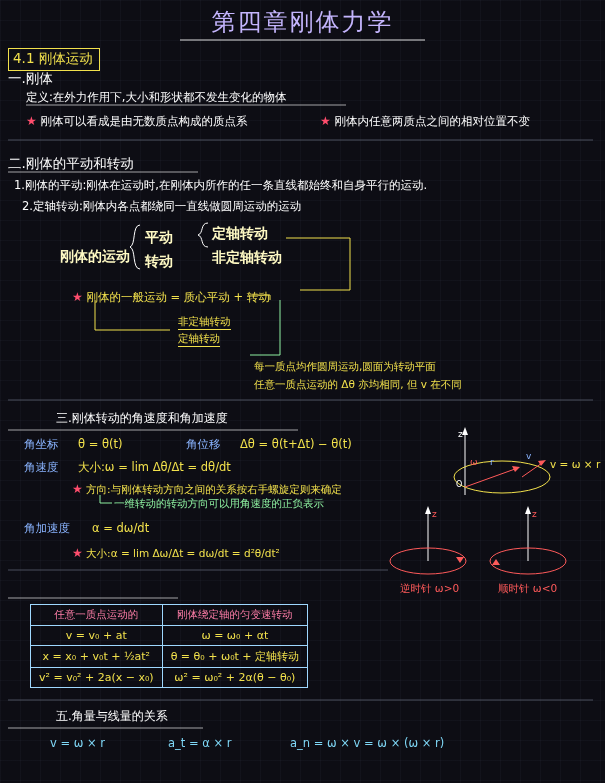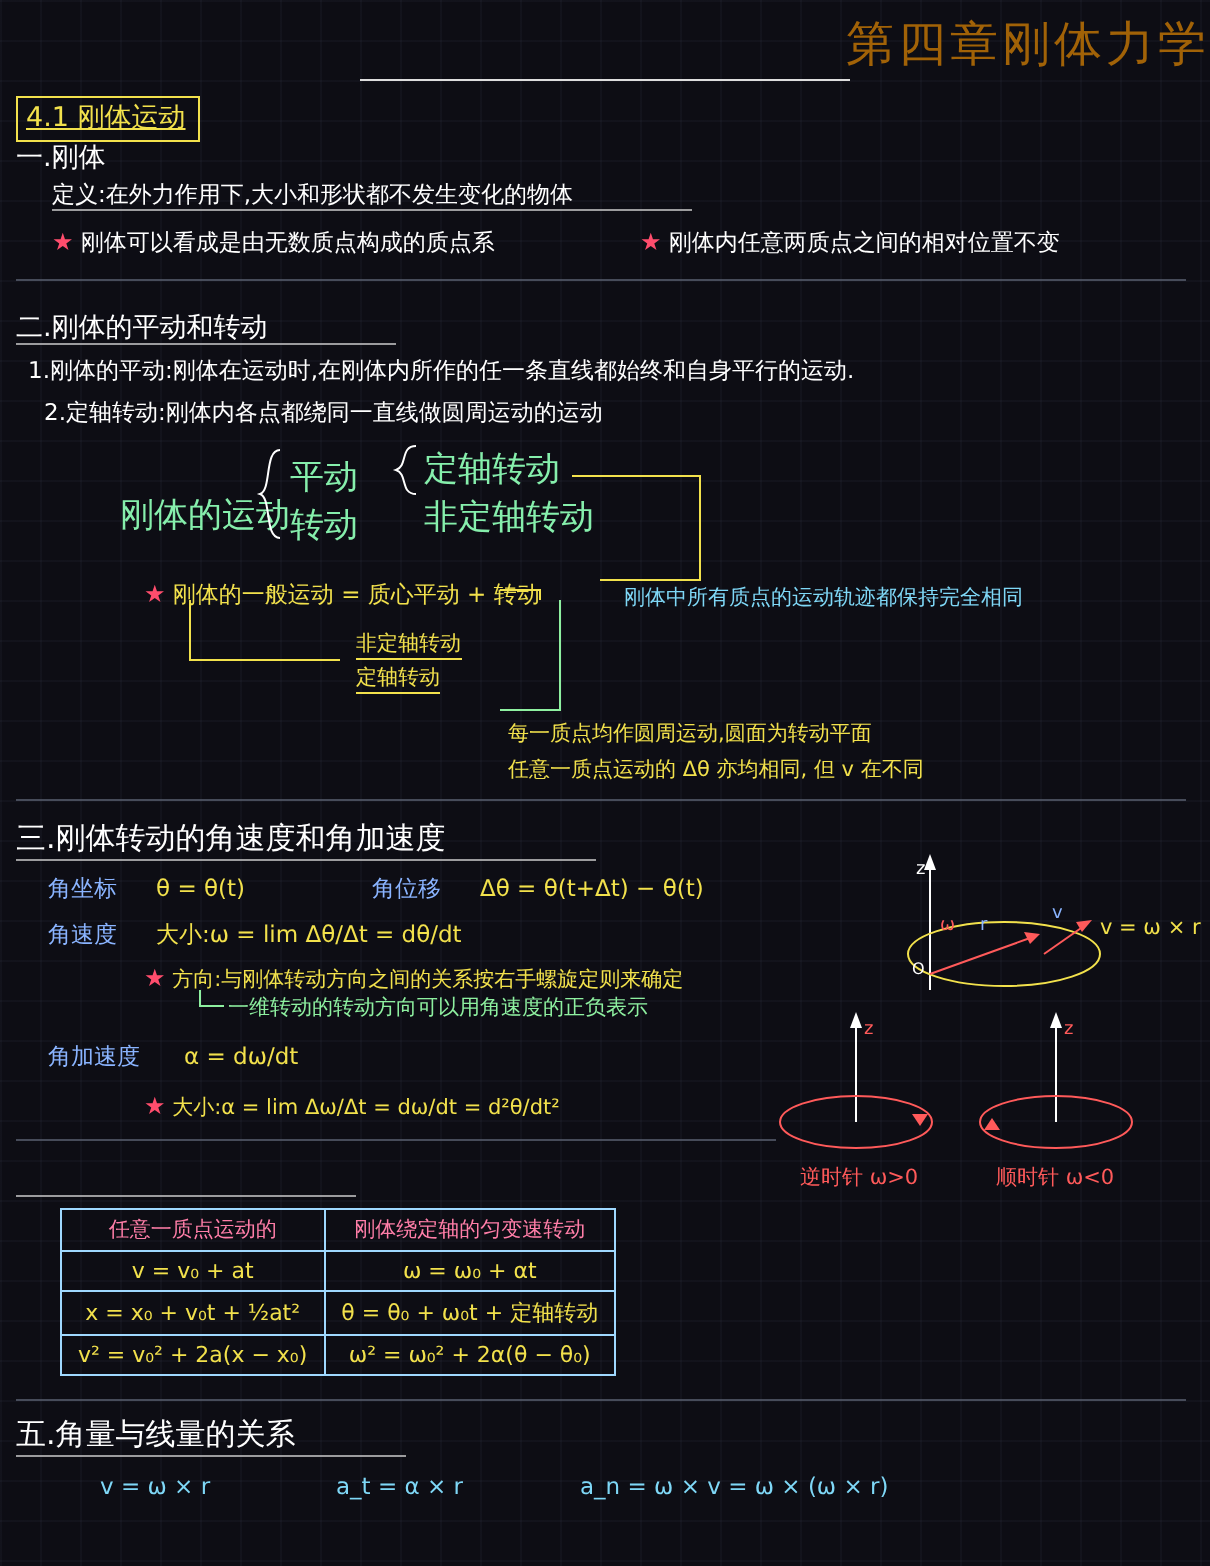--- a/index.html
+++ b/index.html
@@ -17,42 +17,41 @@
     background-image:
       linear-gradient(rgba(120,130,160,0.055) 1px, transparent 1px),
       linear-gradient(90deg, rgba(120,130,160,0.055) 1px, transparent 1px);
     background-size:20px 20px;
     pointer-events:none;
   }
   .page{position:absolute;inset:0;}
 
   .title{
     position:absolute;left:0;right:0;top:6px;
-    text-align:right;
+    text-align:center;
     font-size:24px;letter-spacing:2px;
-    color:#a16207;
+    color:#c4b5fd;
   }
 
   .sect{position:absolute;font-size:13.5px;color:#fff;white-space:nowrap;}
   .yellow{color:#f2e14c;}
   .cyan{color:#7fd8f7;}
   .blue{color:#8ab4ff;}
   .red{color:#ff5a5a;}
   .green{color:#8ef0a0;}
   .white{color:#ffffff;}
   .sm{font-size:11.5px;}
   .xs{font-size:10.5px;}
-  .lg{font-size:15px;}
+  .lg{font-size:12px;margin-left:48px;}
 
   .boxed{
     border:1px solid #f2e14c;
     padding:1px 6px 2px 4px;
     display:inline-block;
     color:#f2e14c;
-    text-decoration:underline;
   }
   .star{color:#ff4d6d;font-size:12px;}
 
   
   .ftable{
     position:absolute;
     border:1px solid #9fd8ff;
     border-collapse:collapse;
     font-size:11px;
   }
@@ -60,21 +59,21 @@
     border:1px solid #9fd8ff;
     padding:3px 8px;
     text-align:center;
     color:#f2e14c;
     white-space:nowrap;
   }
   .ftable th{color:#ff7ea8;font-weight:normal;font-size:10.5px;}
 
   
   .brace{
-    position:absolute;font-size:17px;line-height:1.35;color:#86efac;white-space:nowrap;
+    position:absolute;font-size:14px;line-height:1.35;color:#fef9c3;white-space:nowrap;font-weight:bold;
   }
 
   svg.dec{position:absolute;overflow:visible;}
   .underline-y{border-bottom:1px solid #f2e14c;}
 </style>
 </head>
 <body>
 
 <div class="page">
   <div class="grid"></div>
@@ -126,23 +125,20 @@
   <svg class="dec" style="left:0;top:0;">
     <polyline points="286,238 350,238 350,290 300,290" stroke="#f2e14c" fill="none" stroke-width="1"></polyline>
     <polyline points="95,300 95,330 170,330" stroke="#f2e14c" fill="none" stroke-width="1"></polyline>
     <polyline points="250,295 270,295 270,300" stroke="#f2e14c" fill="none" stroke-width="1"></polyline>
     <polyline points="280,300 280,355 250,355" stroke="#8ef0a0" fill="none" stroke-width="1"></polyline>
   </svg>
 
   <div class="sect sm" style="left:72px;top:290px;">
     <span class="star">★</span>
     <span class="yellow">刚体的一般运动 = 质心平动 + 转动</span>
-  </div>
-  <div class="sect xs cyan" style="left:312px;top:292px;">
-    <span>刚体中所有质点的运动轨迹都保持完全相同</span>
   </div>
   <div class="sect xs yellow underline-y" style="left:178px;top:315px;">非定轴转动</div>
   <div class="sect xs yellow underline-y" style="left:178px;top:332px;">定轴转动</div>
 
   <div class="sect xs yellow" style="left:254px;top:360px;">每一质点均作圆周运动,圆面为转动平面</div>
   <div class="sect xs yellow" style="left:254px;top:378px;">任意一质点运动的 Δθ 亦均相同, 但 v 在不同</div>
 
   <svg class="dec" style="left:8px;top:400px;">
     <line x1="0" y1="0" x2="585" y2="0" stroke="#5a6070" stroke-width="0.8"></line>
   </svg>

